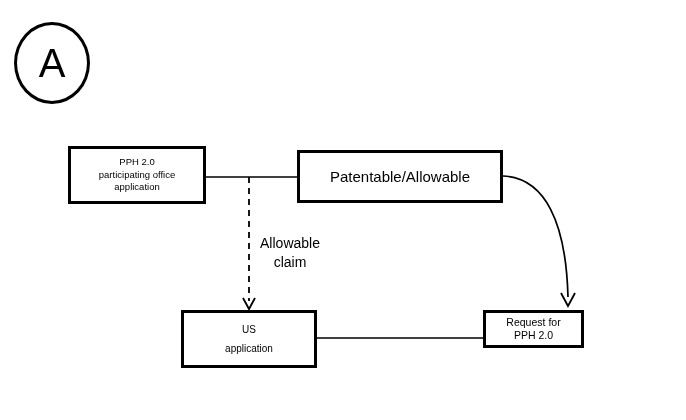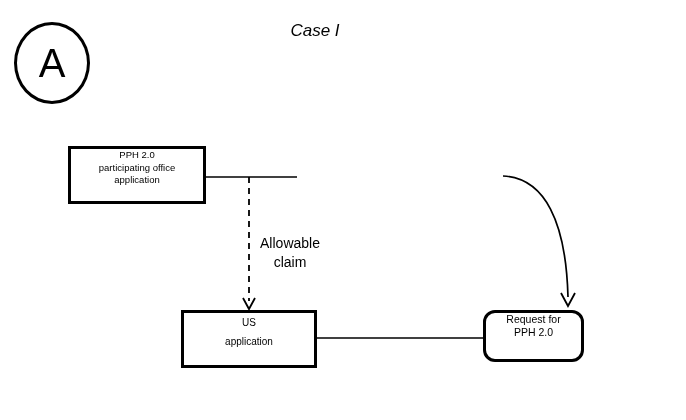--- a/index.html
+++ b/index.html
@@ -58,38 +58,39 @@
     white-space: nowrap;
   }
 
   
   .node {
     position: absolute;
     border: 3px solid #000;
     background: #fff;
     box-sizing: border-box;
     display: flex;
+    align-items: center;
     justify-content: center;
     text-align: center;
   }
   .node-label {
     display: block;
     white-space: pre-line;
   }
 
   #node-foreign-app { left: 68px;  top: 146px; width: 138px; height: 58px; }
   #node-foreign-app .node-label { font-size: 9.5px; line-height: 12.5px; }
 
   #node-patentable  { left: 297px; top: 150px; width: 206px; height: 53px; }
   #node-patentable .node-label { font-size: 15px; line-height: 18px; }
 
   #node-us-app      { left: 181px; top: 310px; width: 136px; height: 58px; }
   #node-us-app .node-label { font-size: 10px; line-height: 19px; }
 
-  #node-request     { left: 483px; top: 310px; width: 101px; height: 52px; border-radius: 12px; }
+  #node-request     { left: 483px; top: 310px; width: 101px; height: 38px; }
   #node-request .node-label { font-size: 10.5px; line-height: 13px; }
 
   
   #connectors {
     position: absolute;
     left: 0;
     top: 0;
     width: 686px;
     height: 420px;
     pointer-events: none;
@@ -120,21 +121,20 @@
 </head>
 <body>
 
 <div id="canvas">
 
   <div id="case-badge">
     <span id="case-badge-letter">A</span>
   </div>
 
   <div id="title-block">
-    <div id="case-title">Case I</div>
   </div>
 
   <svg id="connectors" viewBox="0 0 686 420" xmlns="http://www.w3.org/2000/svg">
 
     <line x1="206" y1="177" x2="297" y2="177" stroke="#000" stroke-width="1.6"></line>
 
     <line x1="249" y1="177" x2="249" y2="301" stroke="#000" stroke-width="1.8" stroke-dasharray="6 5"></line>
     <polyline points="243,298 249,309 255,298" fill="none" stroke="#000" stroke-width="1.8"></polyline>
 
     <path d="M 503 176 C 545 178, 566 222, 568 297" fill="none" stroke="#000" stroke-width="1.7"></path>
@@ -142,20 +142,23 @@
 
     <line x1="317" y1="338" x2="483" y2="338" stroke="#000" stroke-width="1.6"></line>
   </svg>
 
   <div class="node" id="node-foreign-app">
     <span class="node-label">PPH 2.0
 participating office
 application</span>
   </div>
 
+  <div class="node" id="node-patentable">
+    <span class="node-label">Patentable/Allowable</span>
+  </div>
 
   <div class="node" id="node-us-app">
     <span class="node-label">US
 application</span>
   </div>
 
   <div class="node" id="node-request">
     <span class="node-label">Request for
 PPH 2.0</span>
   </div>

